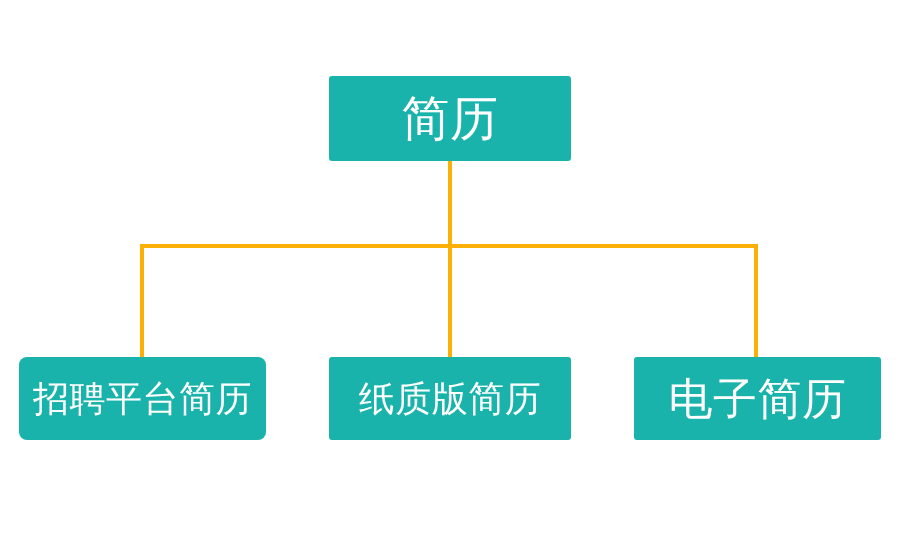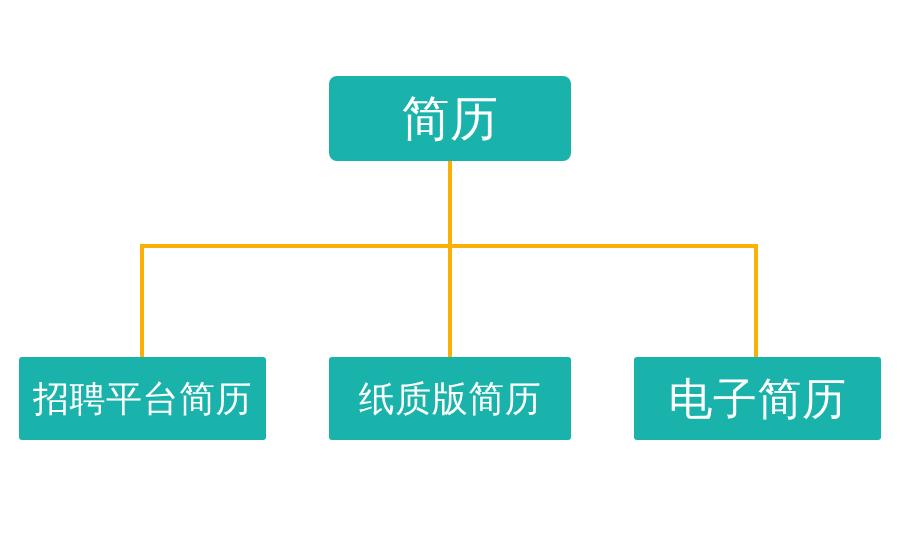--- a/index.html
+++ b/index.html
@@ -46,21 +46,21 @@
     width: 242px;
     height: 85px;
     font-size: 48px;
   }
   .node-child {
     top: 357px;
     width: 247px;
     height: 83px;
     font-size: 36px;
   }
-  .node-child-1 { left: 19px; }
+  .node-child-1 { left: 19px; border-radius: 8px; }
   .node-child-2 { left: 329px; width: 242px; }
   .node-child-3 { left: 634px; }
   .node-label {
     display: block;
     pointer-events: none;
   }
 </style>
 </head>
 <body>
 
@@ -69,21 +69,21 @@
   <svg class="connector-layer" viewBox="0 0 900 550" width="900" height="550" xmlns="http://www.w3.org/2000/svg">
     <g id="connector-group">
         <line x1="450" y1="161" x2="450" y2="246" stroke="#FAB005" stroke-width="4" shape-rendering="crispEdges"></line>
         <line x1="140" y1="246" x2="758" y2="246" stroke="#FAB005" stroke-width="4" shape-rendering="crispEdges"></line>
         <line x1="142" y1="246" x2="142" y2="357" stroke="#FAB005" stroke-width="4" shape-rendering="crispEdges"></line>
         <line x1="450" y1="246" x2="450" y2="357" stroke="#FAB005" stroke-width="4" shape-rendering="crispEdges"></line>
         <line x1="756" y1="246" x2="756" y2="357" stroke="#FAB005" stroke-width="4" shape-rendering="crispEdges"></line>
       </g>
   </svg>
 
-  <div class="node node-root" style="left: 329px; top: 76px; width: 242px; height: 85px; font-size: 48px; background: rgb(26, 179, 172); color: rgb(255, 255, 255); border-radius: 8px;">
+  <div class="node node-root" style="left: 329px; top: 76px; width: 242px; height: 85px; font-size: 48px; background: rgb(26, 179, 172); color: rgb(255, 255, 255);">
     <span class="node-label">简历</span>
   </div>
 
   <div class="node node-child node-child-1" style="left: 19px; top: 357px; width: 247px; height: 83px; font-size: 36px; background: rgb(26, 179, 172); color: rgb(255, 255, 255);">
     <span class="node-label">招聘平台简历</span>
   </div>
 
   <div class="node node-child node-child-2" style="left: 329px; top: 357px; width: 242px; height: 83px; font-size: 36px; background: rgb(26, 179, 172); color: rgb(255, 255, 255); text-align: right;">
     <span class="node-label">纸质版简历</span>
   </div>

